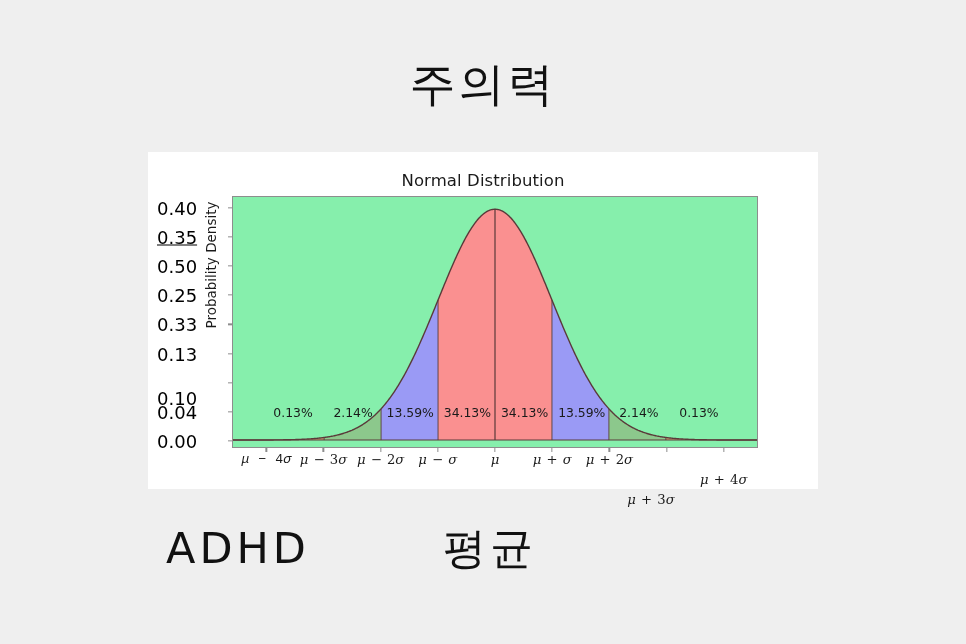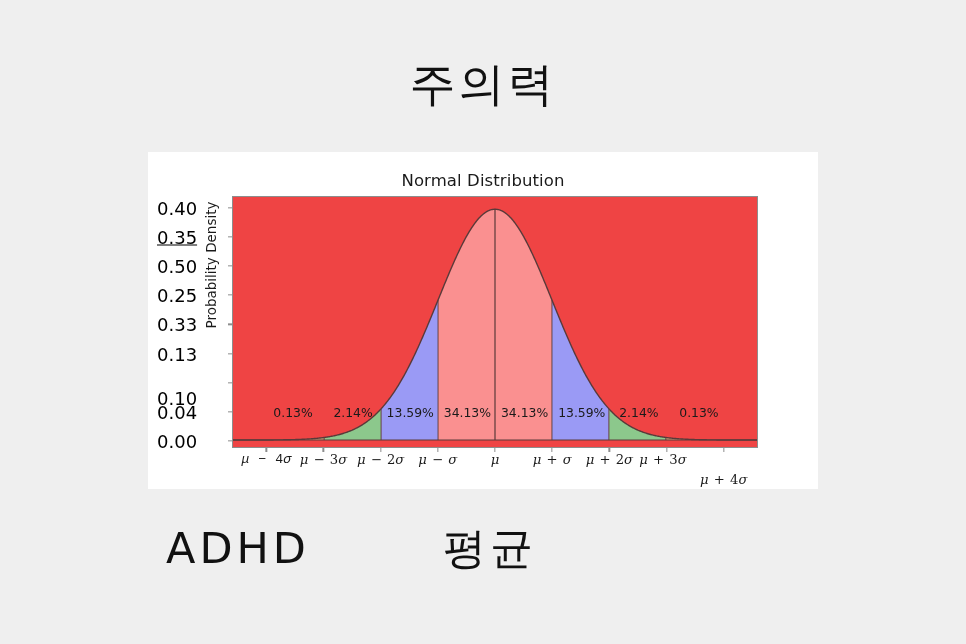--- a/index.html
+++ b/index.html
@@ -66,21 +66,21 @@
 
   
   #plot-area {
     position: absolute;
     left: 84px;
     top: 44px;
     width: 526px;
     height: 252px;
     border: 1.3px solid #8d8d8d;
     box-sizing: border-box;
-    background: #ef4444;
+    background: #86efac;
     overflow: hidden;
   }
 
   #plot-svg {
     position: absolute;
     left: 0;
     top: 0;
     width: 100%;
     height: 100%;
     display: block;
@@ -213,21 +213,21 @@
           <div class="x-tick" style="left: 232.652px;"><span>μ</span><span class="op"> − </span><span class="num">2</span><span>σ</span></div>
           <div class="x-tick-mark" style="left: 232.652px;"></div>
           <div class="x-tick" style="left: 289.826px;"><span>μ</span><span class="op"> − </span><span>σ</span></div>
           <div class="x-tick-mark" style="left: 289.826px;"></div>
           <div class="x-tick" style="left: 347px;">μ</div>
           <div class="x-tick-mark" style="left: 347px;"></div>
           <div class="x-tick" style="left: 404.174px;"><span>μ</span><span class="op"> + </span><span>σ</span></div>
           <div class="x-tick-mark" style="left: 404.174px;"></div>
           <div class="x-tick" style="left: 461.348px;"><span>μ</span><span class="op"> + </span><span class="num">2</span><span>σ</span></div>
           <div class="x-tick-mark" style="left: 461.348px;"></div>
-          <div class="x-tick" style="left: 515px;"><span>μ</span><span class="op"> + </span><span class="num">3</span><span>σ</span></div>
+          <div class="x-tick" style="left: 503px; margin-top: 40px;"><span>μ</span><span class="op"> + </span><span class="num">3</span><span>σ</span></div>
           <div class="x-tick-mark" style="left: 518.522px;"></div>
           <div class="x-tick" style="left: 575.696px; margin-top: 20px;"><span>μ</span><span class="op"> + </span><span class="num">4</span><span>σ</span></div>
           <div class="x-tick-mark" style="left: 575.696px;"></div>
         </div>
 
       <div id="plot-area">
         <svg id="plot-svg" viewBox="0 0 526 252" preserveAspectRatio="none" xmlns="http://www.w3.org/2000/svg">
           <g id="band-fills">
               <path d="M 0.00 245.00 L 0.00 244.99 L 0.57 244.99 L 1.14 244.99 L 1.72 244.99 L 2.29 244.99 L 2.86 244.99 L 3.43 244.99 L 4.00 244.99 L 4.57 244.99 L 5.15 244.99 L 5.72 244.99 L 6.29 244.99 L 6.86 244.99 L 7.43 244.99 L 8.00 244.99 L 8.58 244.99 L 9.15 244.99 L 9.72 244.99 L 10.29 244.99 L 10.86 244.99 L 11.43 244.99 L 12.01 244.98 L 12.58 244.98 L 13.15 244.98 L 13.72 244.98 L 14.29 244.98 L 14.87 244.98 L 15.44 244.98 L 16.01 244.98 L 16.58 244.98 L 17.15 244.98 L 17.72 244.98 L 18.30 244.98 L 18.87 244.97 L 19.44 244.97 L 20.01 244.97 L 20.58 244.97 L 21.15 244.97 L 21.73 244.97 L 22.30 244.97 L 22.87 244.97 L 23.44 244.96 L 24.01 244.96 L 24.58 244.96 L 25.16 244.96 L 25.73 244.96 L 26.30 244.96 L 26.87 244.95 L 27.44 244.95 L 28.02 244.95 L 28.59 244.95 L 29.16 244.95 L 29.73 244.94 L 30.30 244.94 L 30.87 244.94 L 31.45 244.94 L 32.02 244.93 L 32.59 244.93 L 33.16 244.93 L 33.73 244.93 L 34.30 244.92 L 34.88 244.92 L 35.45 244.92 L 36.02 244.91 L 36.59 244.91 L 37.16 244.90 L 37.73 244.90 L 38.31 244.90 L 38.88 244.89 L 39.45 244.89 L 40.02 244.88 L 40.59 244.88 L 41.17 244.87 L 41.74 244.87 L 42.31 244.86 L 42.88 244.86 L 43.45 244.85 L 44.02 244.85 L 44.60 244.84 L 45.17 244.84 L 45.74 244.83 L 46.31 244.82 L 46.88 244.82 L 47.45 244.81 L 48.03 244.80 L 48.60 244.79 L 49.17 244.79 L 49.74 244.78 L 50.31 244.77 L 50.88 244.76 L 51.46 244.75 L 52.03 244.74 L 52.60 244.73 L 53.17 244.72 L 53.74 244.71 L 54.32 244.70 L 54.89 244.69 L 55.46 244.68 L 56.03 244.67 L 56.60 244.66 L 57.17 244.64 L 57.75 244.63 L 58.32 244.62 L 58.89 244.60 L 59.46 244.59 L 60.03 244.57 L 60.60 244.56 L 61.18 244.54 L 61.75 244.53 L 62.32 244.51 L 62.89 244.49 L 63.46 244.47 L 64.03 244.45 L 64.61 244.43 L 65.18 244.41 L 65.75 244.39 L 66.32 244.37 L 66.89 244.35 L 67.47 244.33 L 68.04 244.31 L 68.61 244.28 L 69.18 244.26 L 69.75 244.23 L 70.32 244.20 L 70.90 244.18 L 71.47 244.15 L 72.04 244.12 L 72.61 244.09 L 73.18 244.06 L 73.75 244.03 L 74.33 244.00 L 74.90 243.96 L 75.47 243.93 L 76.04 243.89 L 76.61 243.85 L 77.18 243.82 L 77.76 243.78 L 78.33 243.74 L 78.90 243.70 L 79.47 243.65 L 80.04 243.61 L 80.62 243.56 L 81.19 243.52 L 81.76 243.47 L 82.33 243.42 L 82.90 243.37 L 83.47 243.32 L 84.05 243.26 L 84.62 243.21 L 85.19 243.15 L 85.76 243.09 L 86.33 243.03 L 86.90 242.97 L 87.48 242.91 L 88.05 242.84 L 88.62 242.78 L 89.19 242.71 L 89.76 242.64 L 90.33 242.57 L 90.91 242.49 L 91.48 242.42 L 91.48 245.00 Z" fill="#d2a679" stroke="none"></path>
               <path d="M 91.48 245.00 L 91.48 242.42 L 91.84 242.37 L 92.19 242.32 L 92.55 242.27 L 92.91 242.21 L 93.26 242.16 L 93.62 242.11 L 93.98 242.06 L 94.34 242.00 L 94.69 241.94 L 95.05 241.89 L 95.41 241.83 L 95.77 241.77 L 96.12 241.71 L 96.48 241.65 L 96.84 241.59 L 97.20 241.53 L 97.55 241.46 L 97.91 241.40 L 98.27 241.33 L 98.62 241.27 L 98.98 241.20 L 99.34 241.13 L 99.70 241.06 L 100.05 240.99 L 100.41 240.92 L 100.77 240.85 L 101.13 240.77 L 101.48 240.70 L 101.84 240.62 L 102.20 240.54 L 102.56 240.46 L 102.91 240.38 L 103.27 240.30 L 103.63 240.22 L 103.99 240.14 L 104.34 240.05 L 104.70 239.96 L 105.06 239.88 L 105.41 239.79 L 105.77 239.70 L 106.13 239.60 L 106.49 239.51 L 106.84 239.42 L 107.20 239.32 L 107.56 239.22 L 107.92 239.12 L 108.27 239.02 L 108.63 238.92 L 108.99 238.82 L 109.35 238.71 L 109.70 238.61 L 110.06 238.50 L 110.42 238.39 L 110.77 238.28 L 111.13 238.17 L 111.49 238.05 L 111.85 237.94 L 112.20 237.82 L 112.56 237.70 L 112.92 237.58 L 113.28 237.46 L 113.63 237.33 L 113.99 237.21 L 114.35 237.08 L 114.71 236.95 L 115.06 236.82 L 115.42 236.68 L 115.78 236.55 L 116.13 236.41 L 116.49 236.27 L 116.85 236.13 L 117.21 235.99 L 117.56 235.84 L 117.92 235.70 L 118.28 235.55 L 118.64 235.40 L 118.99 235.25 L 119.35 235.09 L 119.71 234.93 L 120.07 234.78 L 120.42 234.62 L 120.78 234.45 L 121.14 234.29 L 121.49 234.12 L 121.85 233.95 L 122.21 233.78 L 122.57 233.61 L 122.92 233.43 L 123.28 233.25 L 123.64 233.07 L 124.00 232.89 L 124.35 232.70 L 124.71 232.51 L 125.07 232.32 L 125.43 232.13 L 125.78 231.94 L 126.14 231.74 L 126.50 231.54 L 126.85 231.34 L 127.21 231.13 L 127.57 230.93 L 127.93 230.72 L 128.28 230.51 L 128.64 230.29 L 129.00 230.07 L 129.36 229.85 L 129.71 229.63 L 130.07 229.41 L 130.43 229.18 L 130.79 228.95 L 131.14 228.71 L 131.50 228.48 L 131.86 228.24 L 132.21 228.00 L 132.57 227.75 L 132.93 227.51 L 133.29 227.26 L 133.64 227.00 L 134.00 226.75 L 134.36 226.49 L 134.72 226.23 L 135.07 225.96 L 135.43 225.69 L 135.79 225.42 L 136.15 225.15 L 136.50 224.87 L 136.86 224.59 L 137.22 224.31 L 137.57 224.02 L 137.93 223.73 L 138.29 223.44 L 138.65 223.15 L 139.00 222.85 L 139.36 222.55 L 139.72 222.24 L 140.08 221.93 L 140.43 221.62 L 140.79 221.31 L 141.15 220.99 L 141.51 220.67 L 141.86 220.34 L 142.22 220.01 L 142.58 219.68 L 142.93 219.35 L 143.29 219.01 L 143.65 218.67 L 144.01 218.32 L 144.36 217.97 L 144.72 217.62 L 145.08 217.26 L 145.44 216.90 L 145.79 216.54 L 146.15 216.17 L 146.51 215.80 L 146.87 215.43 L 147.22 215.05 L 147.58 214.67 L 147.94 214.29 L 148.29 213.90 L 148.65 213.51 L 148.65 245.00 Z" fill="#8cc88c" stroke="none"></path>

